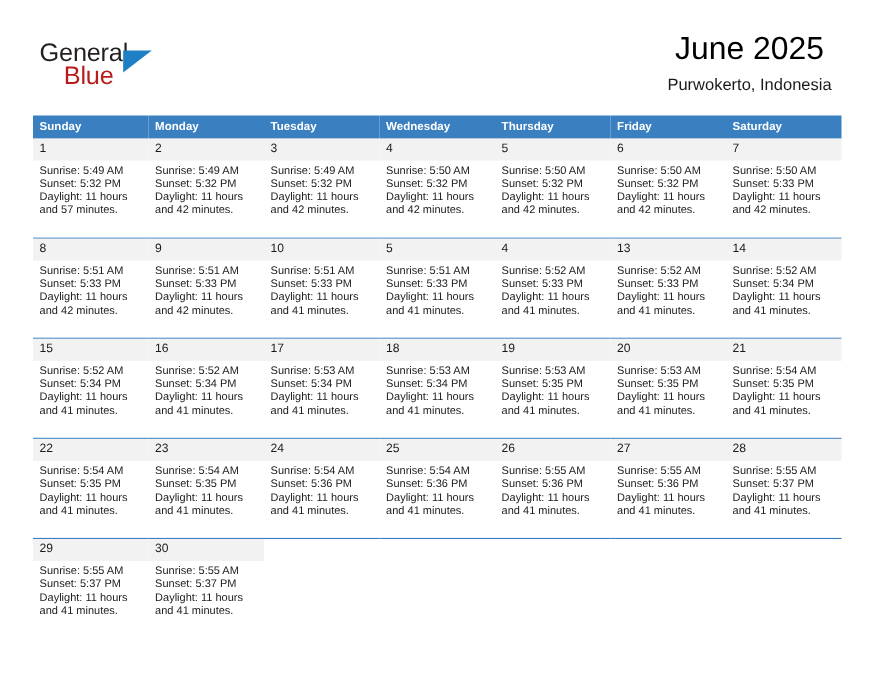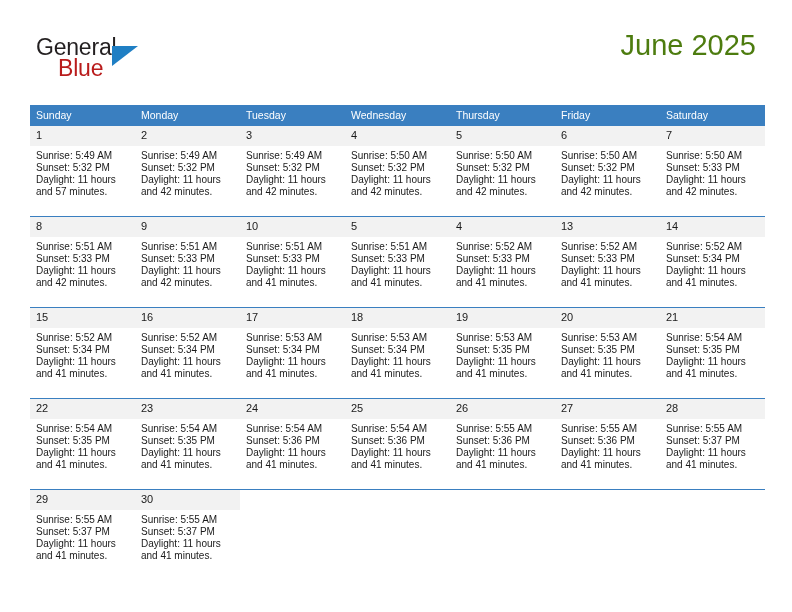--- a/index.html
+++ b/index.html
@@ -63,21 +63,21 @@
   }
 
   .title-block {
     position: absolute;
     right: 36px;
     top: 28px;
     text-align: right;
   }
   .month-title {
     font-size: 29px;
-    color: #4d7c0f;
+    color: #000000;
     line-height: 34px;
     white-space: nowrap;
     text-align: center;
   }
   .location {
     font-size: 15px;
     color: #1a1a1a;
     line-height: 20px;
     margin-top: 6px;
     white-space: nowrap;
@@ -92,21 +92,21 @@
   }
   .cal-table {
     width: 735px;
     border-collapse: collapse;
     table-layout: fixed;
   }
   .cal-table th {
     background: #3a7fc0;
     color: #ffffff;
     font-size: 10.5px;
-    font-weight: normal;
+    font-weight: bold;
     text-align: left;
     padding: 4px 0 5px 6px;
     height: 11px;
     border: none;
   }
   .weekrow > td {
     vertical-align: top;
     padding: 0;
     border: none;
     border-top: 1px solid #3a7fc0;
@@ -148,20 +148,21 @@
   <div class="header">
 
     <div class="brand">
       <span class="brand-general">General</span>
       <span class="brand-flag"></span>
       <span class="brand-blue">Blue</span>
     </div>
 
     <div class="title-block">
       <div class="month-title">June 2025</div>
+      <div class="location">Purwokerto, Indonesia</div>
     </div>
 
   </div>
 
   <div class="calendar">
     <table class="cal-table">
       <thead>
         <tr>
           <th>Sunday</th>
           <th>Monday</th>

